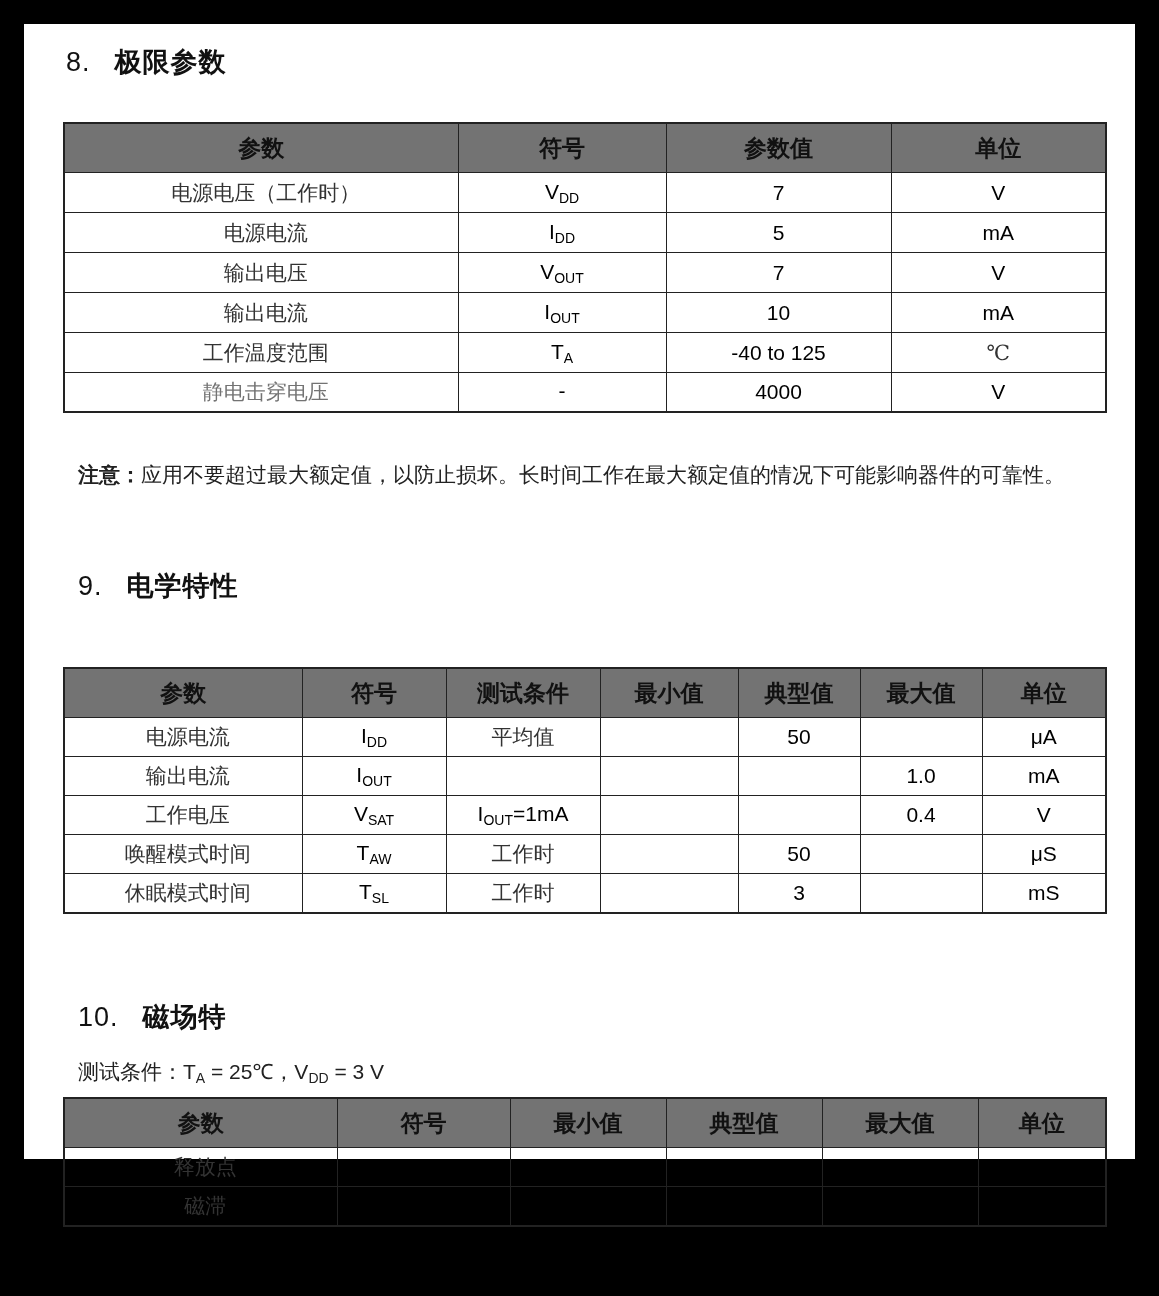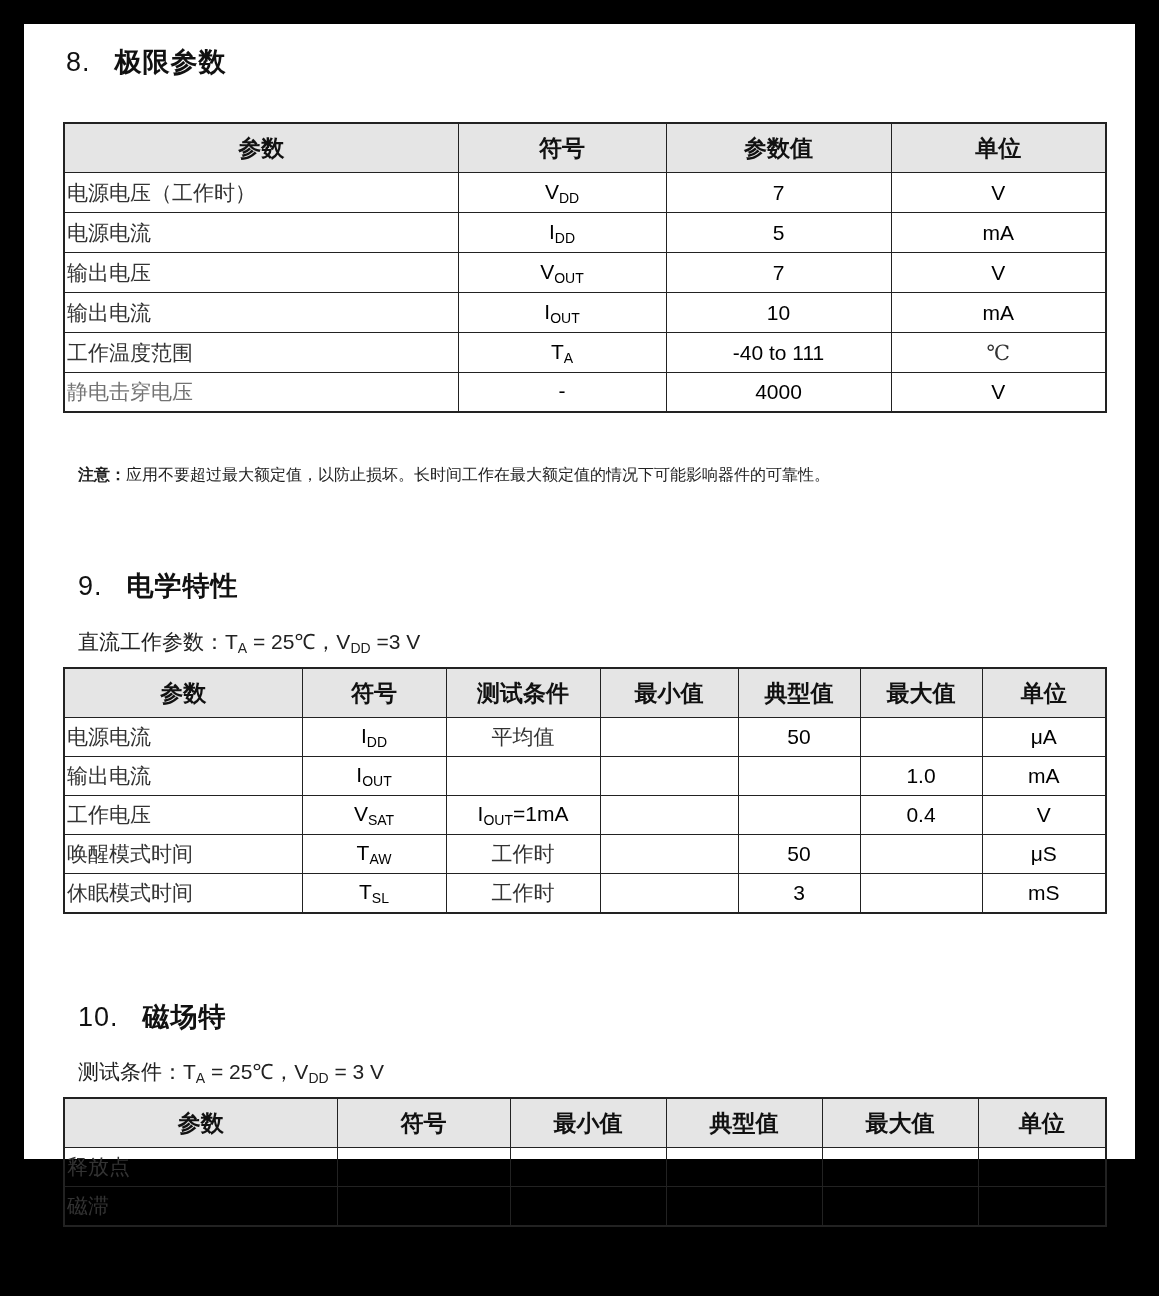--- a/index.html
+++ b/index.html
@@ -23,36 +23,36 @@
     position: absolute; font-size: 21px; color: #222;
     font-family: "DejaVu Serif", "Liberation Serif", serif;
   }
   .cap .lat { font-family: "Liberation Sans", sans-serif; }
   table {
     position: absolute; border-collapse: collapse;
     border: 2px solid #222; table-layout: fixed;
   }
   th, td { border: 1.5px solid #222; padding: 0; text-align: center; }
   th {
-    background: #e5e5e5; font-size: 23px; font-weight: bold;
+    background: #737373; font-size: 23px; font-weight: bold;
     font-family: "DejaVu Sans", "Liberation Sans", sans-serif; color: #111;
     height: 48px;
     margin-left: 44px;
   }
   td { font-size: 21px; height: 38px; font-family: "Liberation Sans", sans-serif; }
   td.name {
-    text-align: left; padding-left: 2px;
+    text-align: center; padding-left: 9px;
     font-family: "DejaVu Serif", "Liberation Serif", serif; color: #333; margin-top: 40px;
   }
   td.cjk { font-family: "DejaVu Serif", "Liberation Serif", serif; color: #333; }
   td sub { font-size: 14px; vertical-align: -4px; }
   .cap sub { font-size: 14px; vertical-align: -4px; }
   .note {
     position: absolute; left: 54px; top: 432px; width: 1030px;
-    font-size: 16px; line-height: 38px; color: #222;
+    font-size: 21px; line-height: 38px; color: #222;
     font-family: "DejaVu Serif", "Liberation Serif", serif;
   }
   .note b { font-family: "DejaVu Sans", sans-serif; }
 </style>
 </head>
 <body>
 
 <div class="page">
 
   <div class="h" style="left:42px; top:20px;">
@@ -93,43 +93,40 @@
     </tr>
     <tr style="height:40px">
       <td class="name">输出电流</td>
       <td><span>I</span><sub>OUT</sub></td>
       <td>10</td>
       <td>mA</td>
     </tr>
     <tr style="height:40px">
       <td class="name">工作温度范围</td>
       <td><span>T</span><sub>A</sub></td>
-      <td>-40 to 111</td>
+      <td>-40 to 125</td>
       <td class="cjk">℃</td>
     </tr>
     <tr style="height:38px">
       <td class="name" style="color:#737373">静电击穿电压</td>
       <td><span>-</span><sub></sub></td>
       <td>4000</td>
       <td>V</td>
     </tr>
   </tbody>
     </table>
 
   <div class="note">
     <b>注意：</b><span>应用不要超过最大额定值，以防止损坏。长时间工作在最大额定值的情况下可能影响器件的可靠性。</span>
   </div>
 
   <div class="h" style="left:54px; top:544px;">
     <span class="num">9.</span><span>电学特性</span>
   </div>
 
-  <div class="cap" style="left:54px; top:603px;">
-    <span>直流工作参数：</span><span class="lat"><span>T</span><sub>A</sub><span> = 25℃，</span><span>V</span><sub>DD</sub><span> =3 V</span></span>
-  </div>
 
   <table style="left:39px; top:643px; width:1042px;">
     <colgroup>
         <col style="width:238px">
         <col style="width:144px">
         <col style="width:154px">
         <col style="width:138px">
         <col style="width:122px">
         <col style="width:122px">
         <col style="width:124px">

